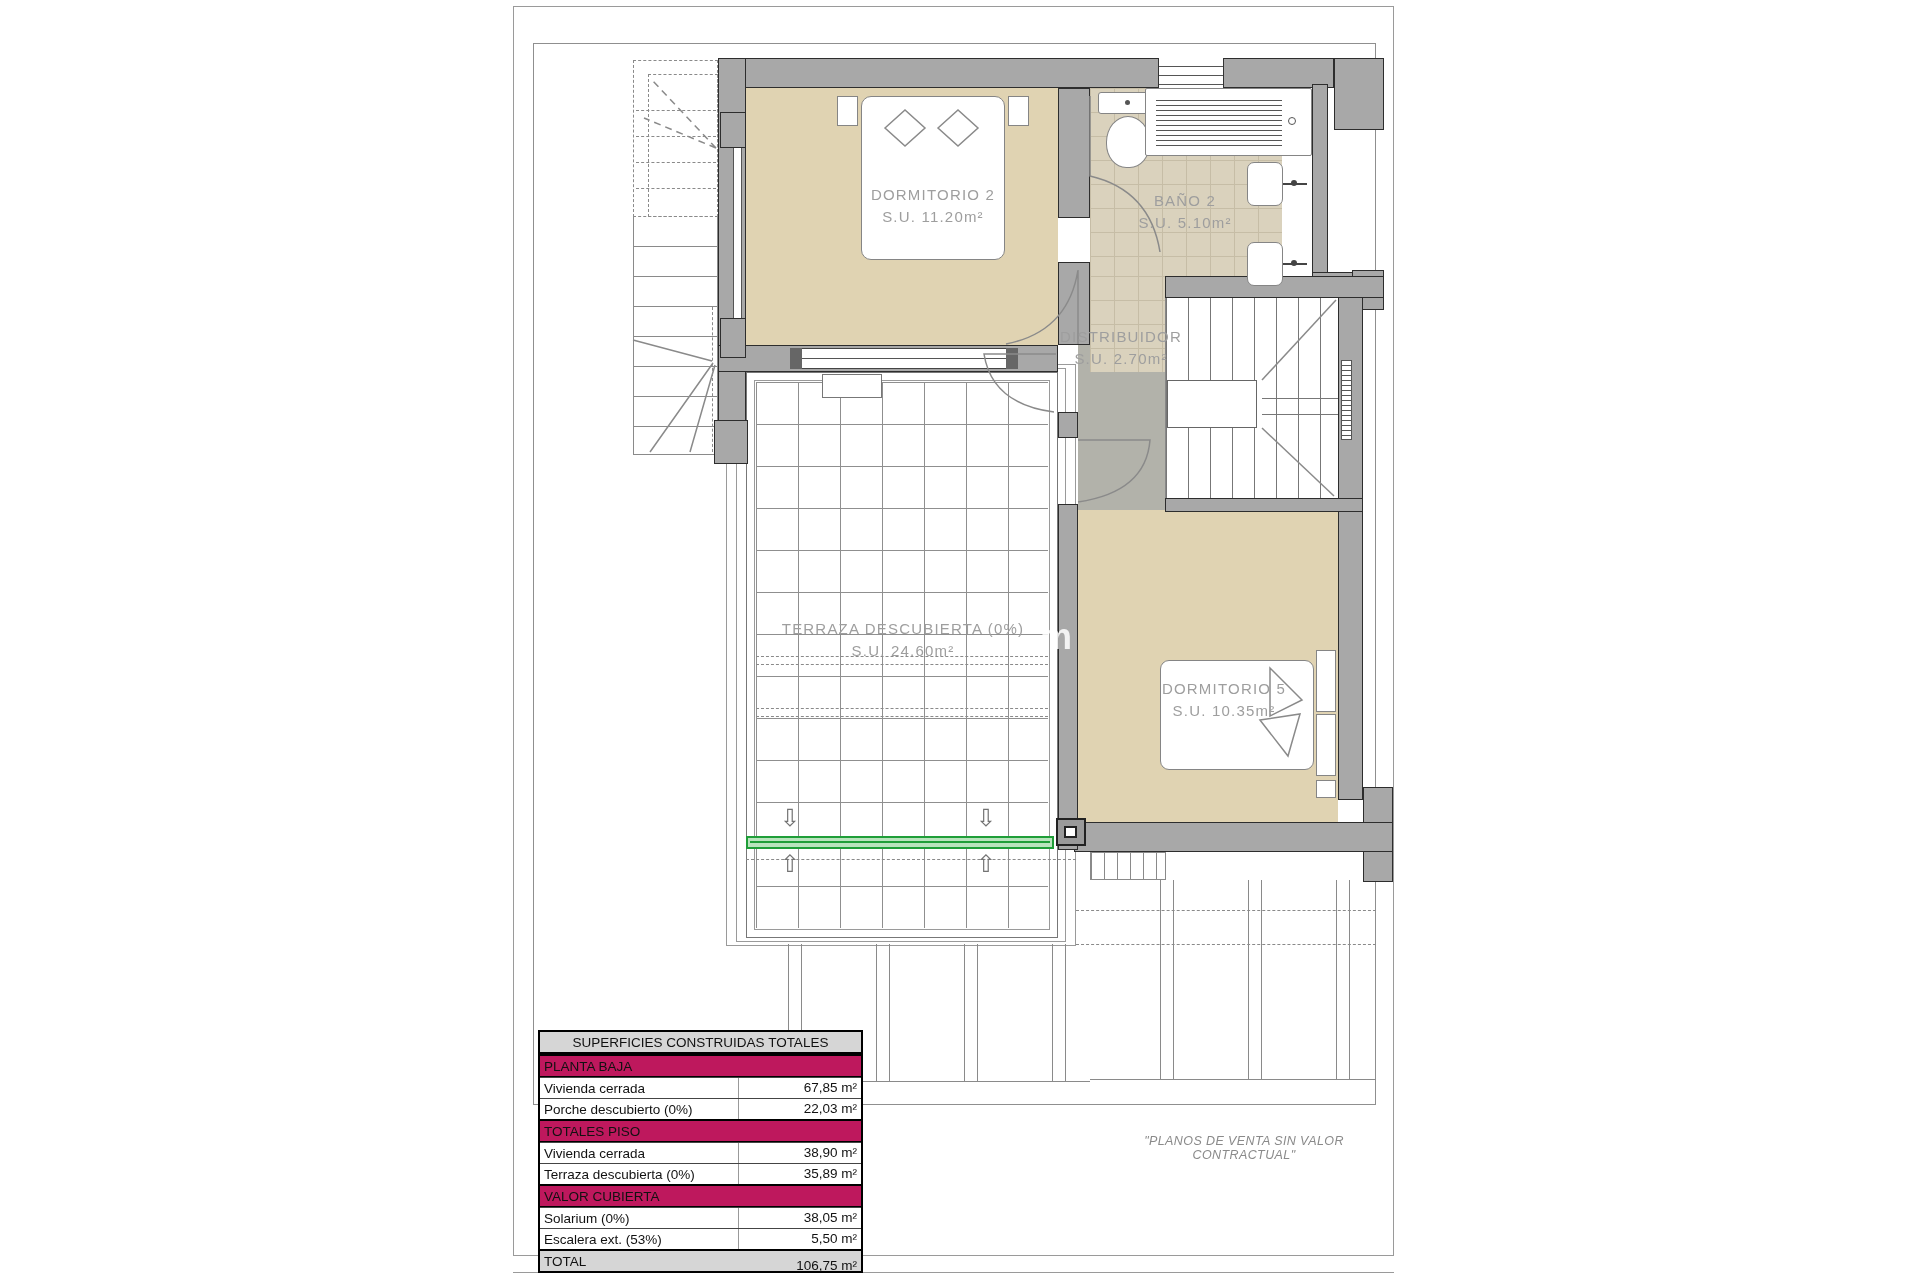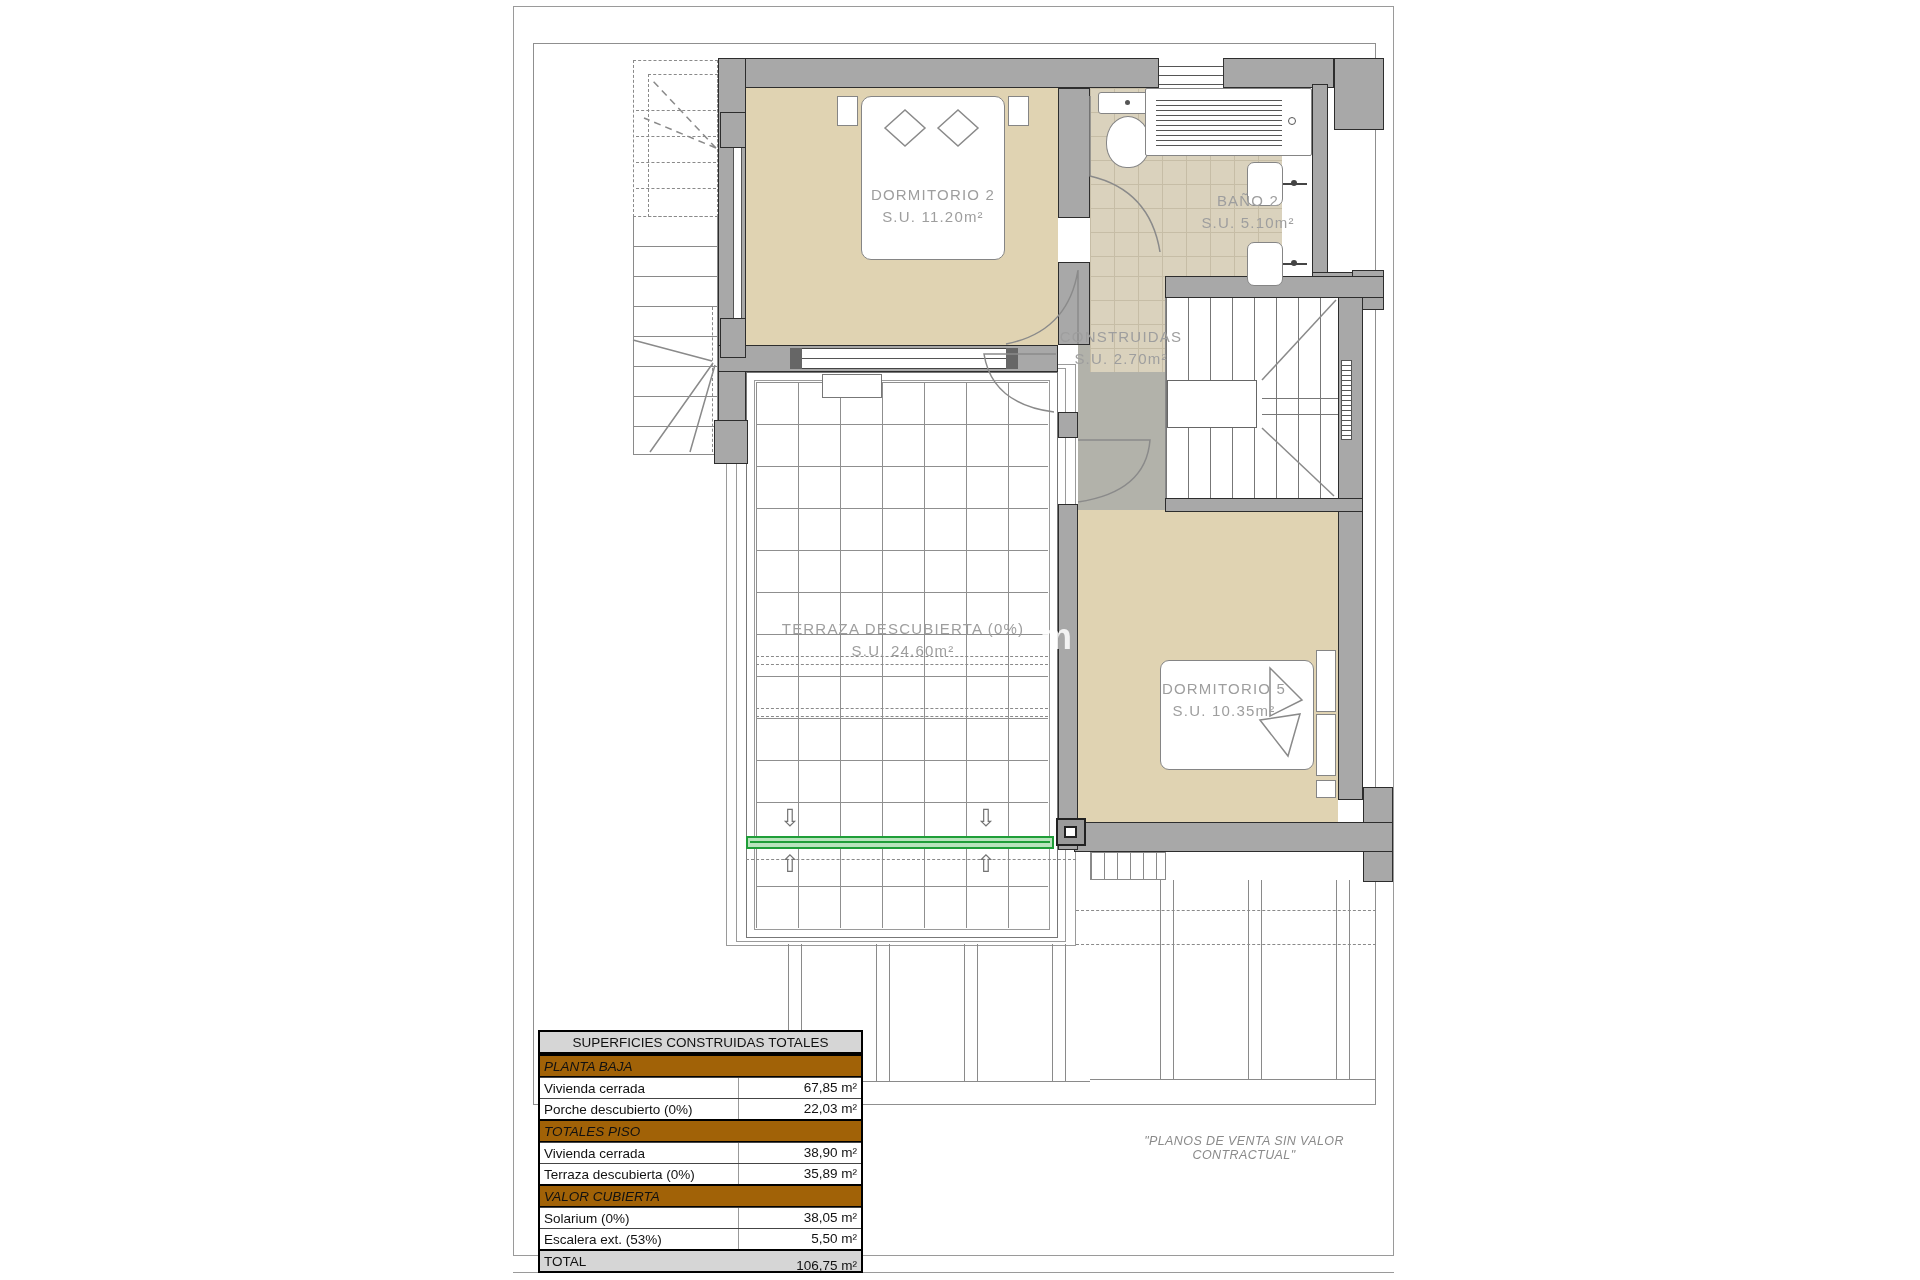--- a/index.html
+++ b/index.html
@@ -27,21 +27,21 @@
       letter-spacing:1.2px;line-height:22px;white-space:nowrap;z-index:40;}
   .arw{position:absolute;color:#737373;font-size:24px;line-height:24px;z-index:30;
        font-family:"DejaVu Sans",sans-serif;}
   svg.overlay{position:absolute;left:0;top:0;z-index:32;}
   
   #stable{position:absolute;left:538px;top:1030px;width:321px;background:#fff;border:2px solid #000;
           font-size:13.5px;color:#111;z-index:60;}
   .tr{height:20px;line-height:19px;display:flex;align-items:center;border-top:1px solid #444;}
   .tr:first-child{border-top:none;}
   .tt{justify-content:center;background:#d6d6d6;border-bottom:2px solid #000;}
-  .ts{background:#a16207;padding-left:4px;border-top:2px solid #000;border-bottom:1.5px solid #000;font-style:italic;}
+  .ts{background:#be185d;padding-left:4px;border-top:2px solid #000;border-bottom:1.5px solid #000;}
   .td .lbl{flex:1 1 auto;padding-left:4px;}
   .td .val{width:118px;text-align:right;padding-right:4px;border-left:1px solid #999;height:100%;line-height:19px;}
   .ttotal{background:#d6d6d6;border-top:2px solid #000;}
   .ttotal .val{border-left:none;margin-top:9px;}
   #disclaimer{position:absolute;left:1100px;top:1134px;width:288px;text-align:center;
               font-style:italic;font-size:12.5px;letter-spacing:.4px;color:#8a8a8a;z-index:40;}
   #watermark{position:absolute;left:1040px;top:616px;font-size:36px;font-weight:bold;
              color:rgba(255,255,255,.85);z-index:45;}
 </style>
 </head>
@@ -167,26 +167,26 @@
       <path d="M938 128 L958 110 L978 128 L958 146 Z"></path>
       <path d="M1270 668 L1302 700 L1270 716 Z"></path>
       <path d="M1260 720 L1300 714 L1288 756 Z"></path>
     </g>
   </svg>
 
   <div class="rl" style="left:933px;top:184px">
     <div>DORMITORIO 2</div>
     <div>S.U. 11.20m²</div>
   </div>
-  <div class="rl" style="left:1248px;top:190px">
+  <div class="rl" style="left:1185px;top:190px">
     <div>BAÑO 2</div>
     <div>S.U. 5.10m²</div>
   </div>
   <div class="rl" style="left:1121px;top:326px">
-    <div>CONSTRUIDAS</div>
+    <div>DISTRIBUIDOR</div>
     <div>S.U. 2.70m²</div>
   </div>
   <div class="rl" style="left:1224px;top:678px">
     <div>DORMITORIO 5</div>
     <div>S.U. 10.35m²</div>
   </div>
   <div class="rl" style="left:903px;top:618px">
     <div>TERRAZA DESCUBIERTA (0%)</div>
     <div>S.U. 24.60m²</div>
   </div>

